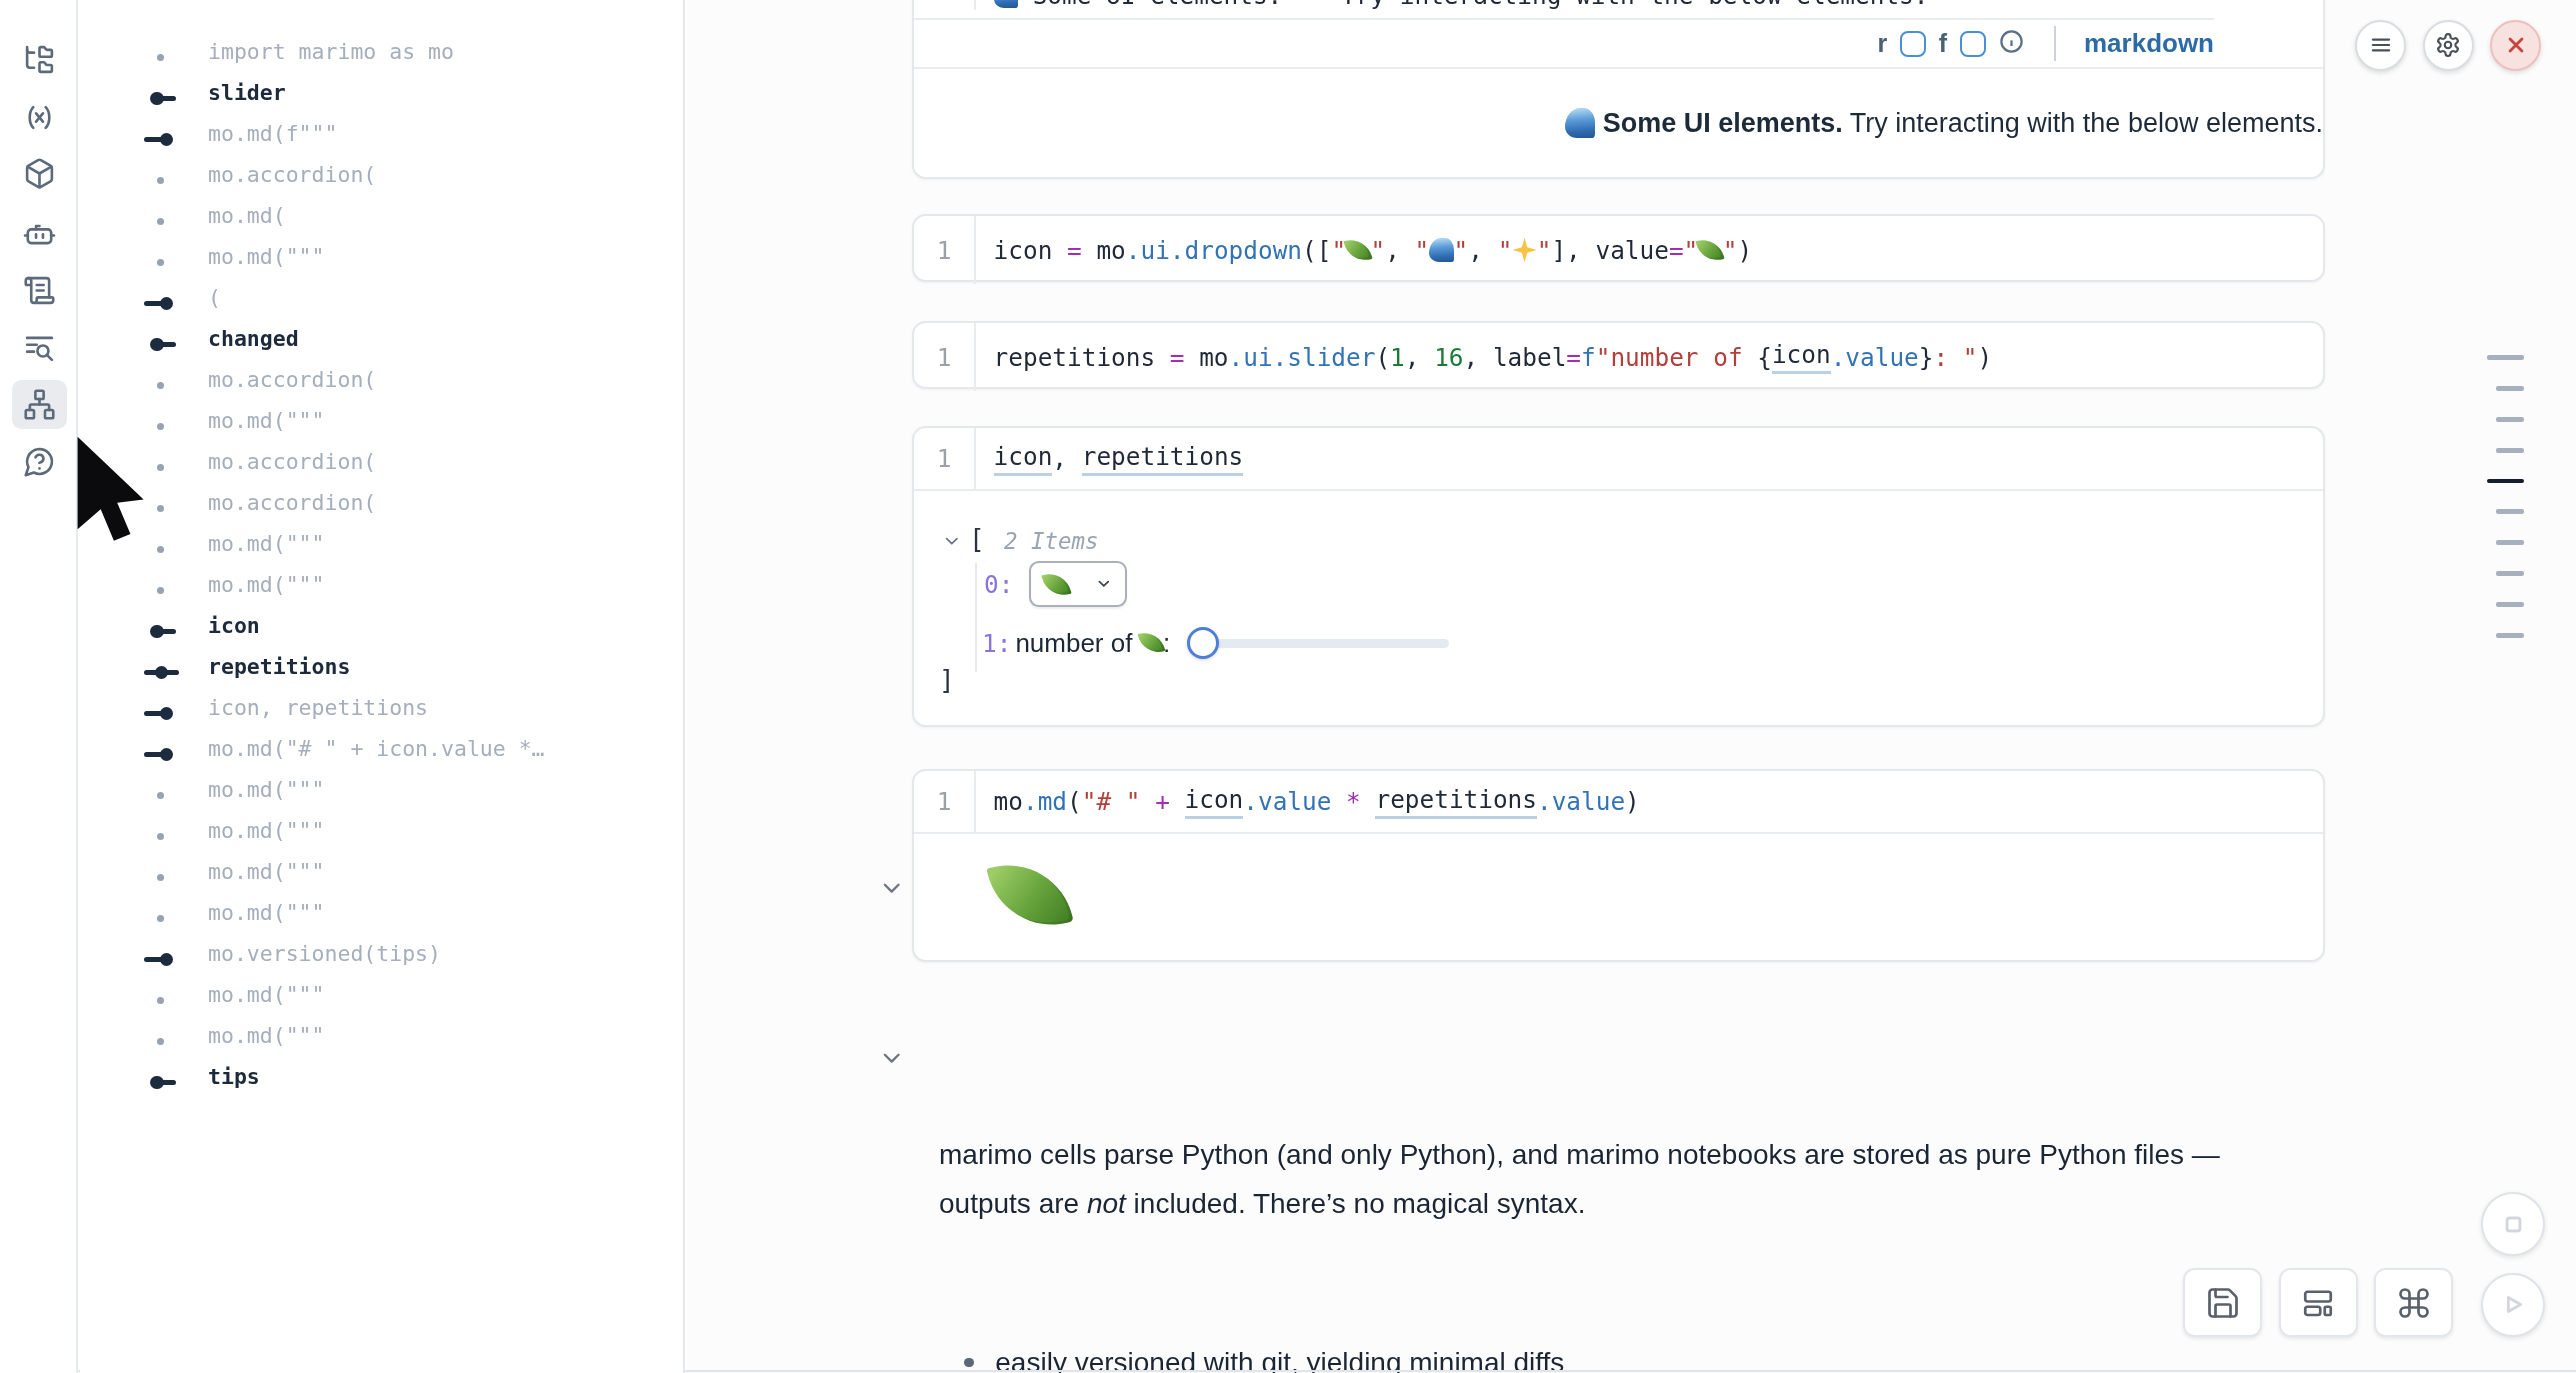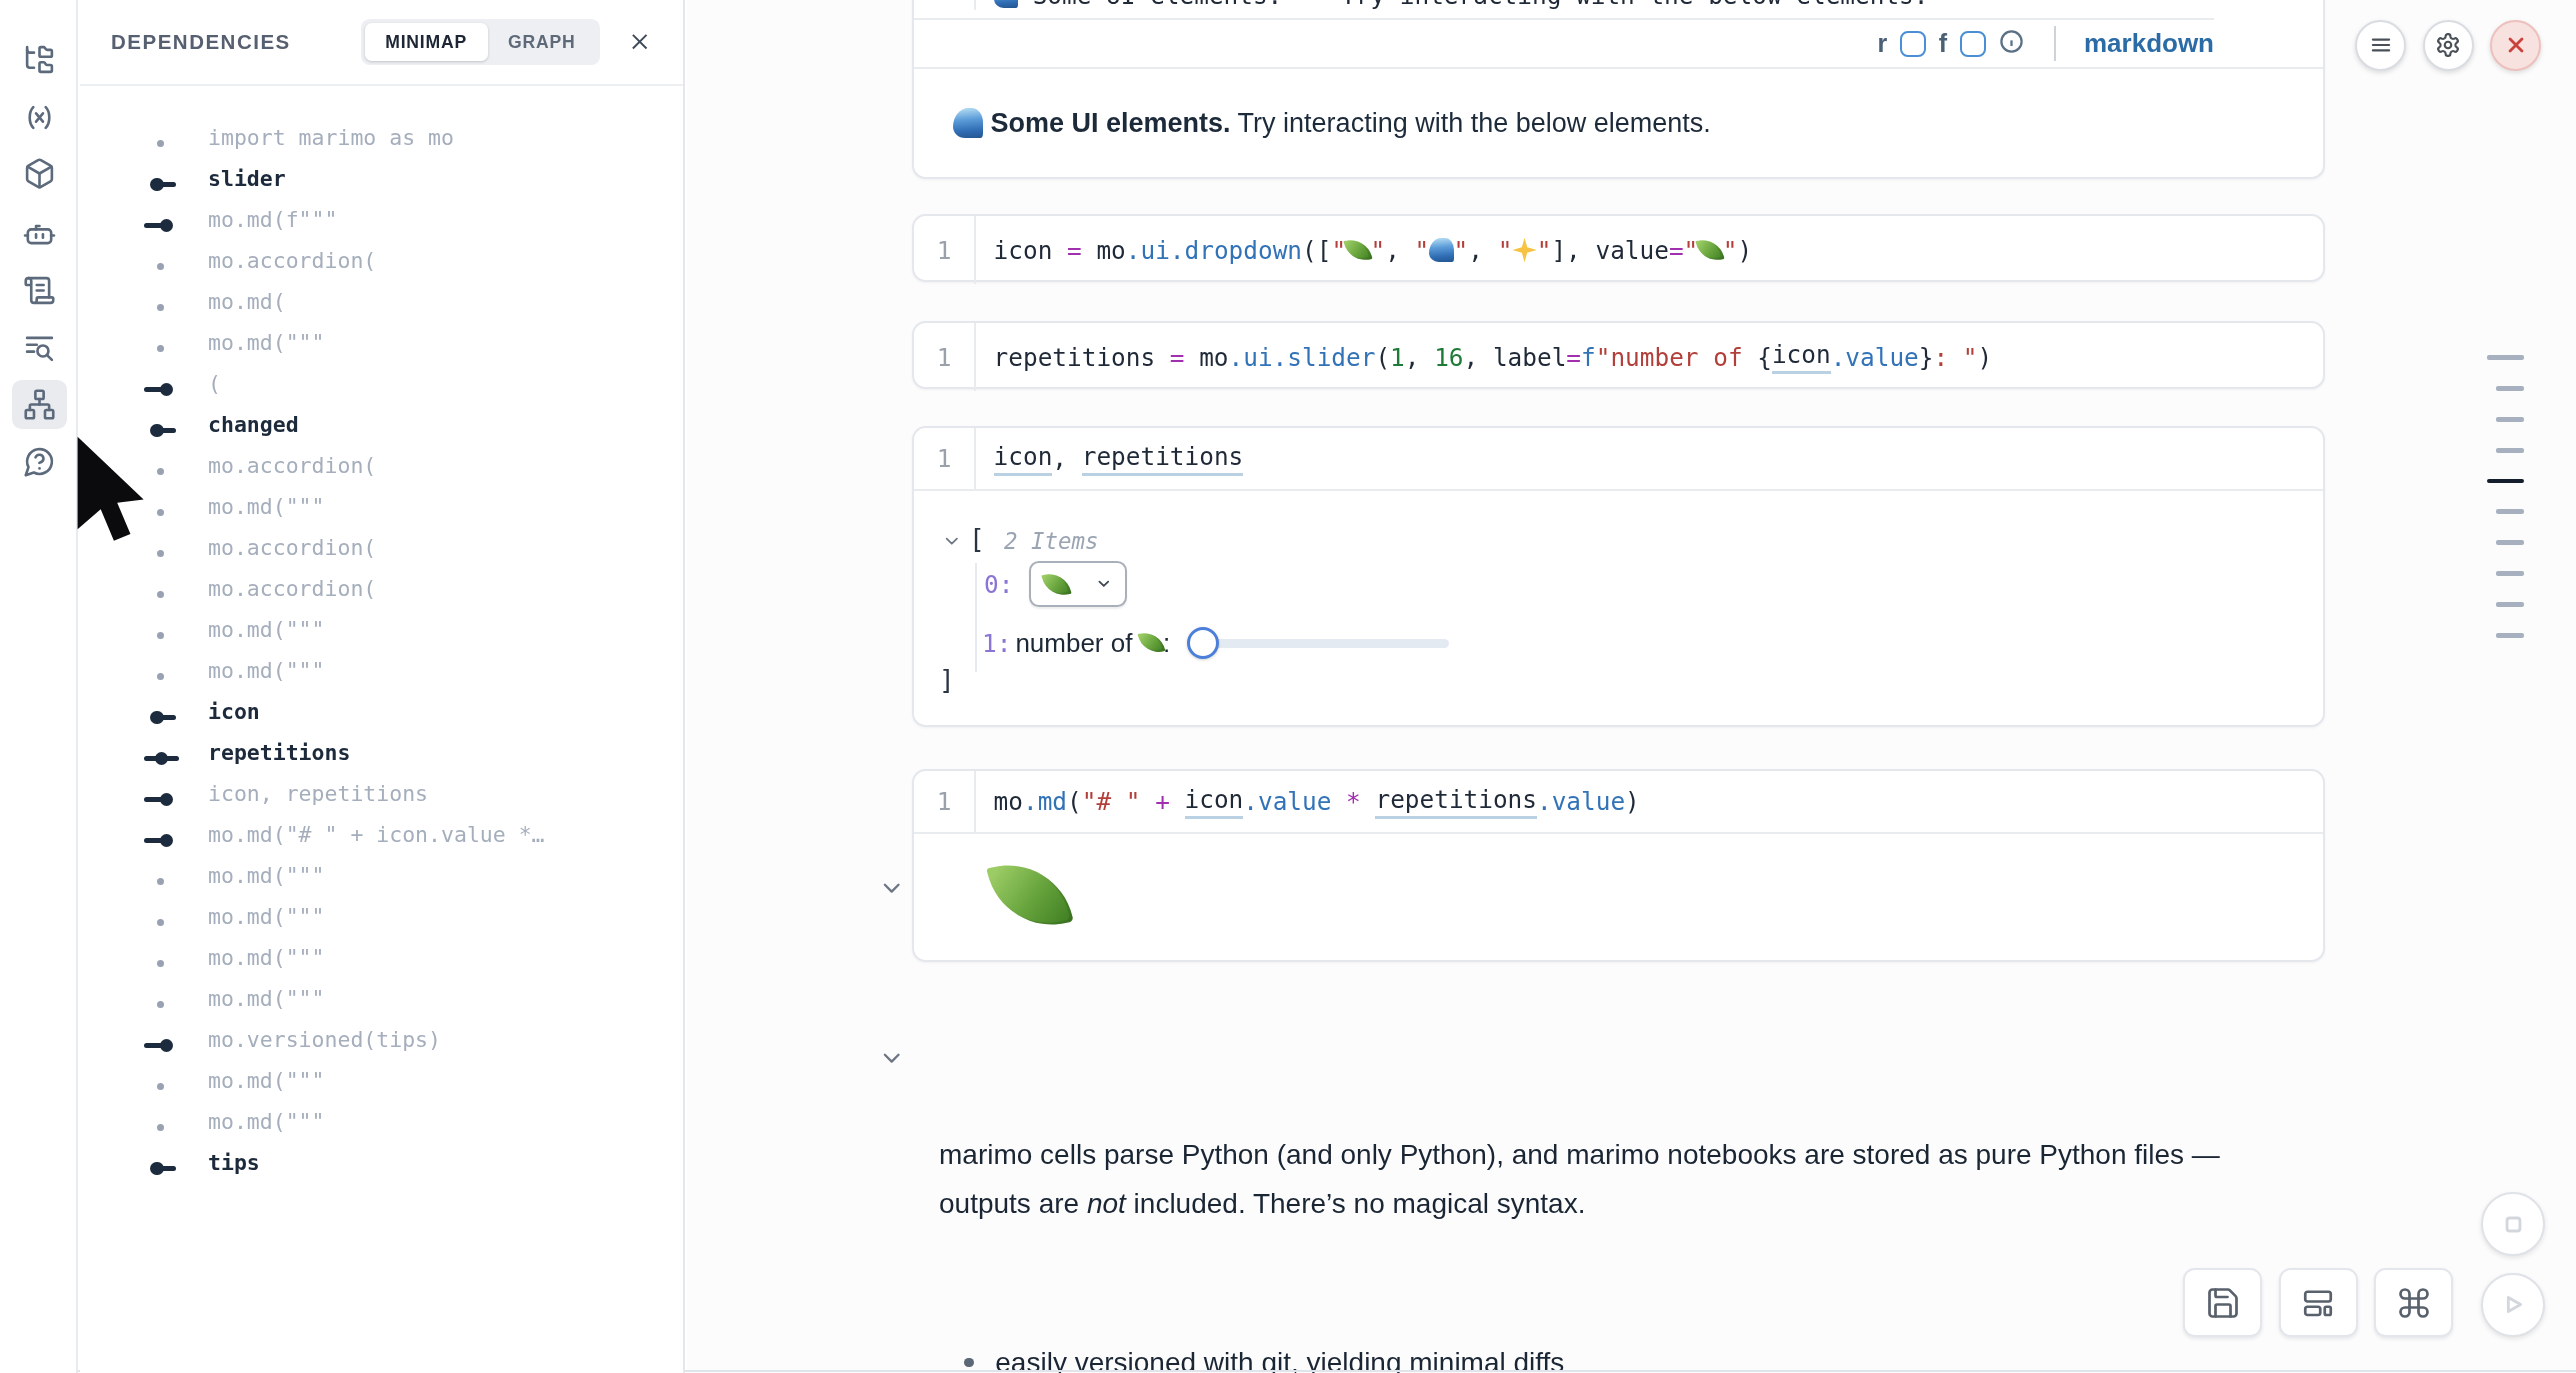--- a/index.html
+++ b/index.html
@@ -87,21 +87,21 @@
   .cm-divider { height:2px; background:#e9ecef; margin-right:109px; }
   .md-toolbar { height:49px; border-bottom:2px solid #e9ecef; display:flex; align-items:center;
                 justify-content:flex-end; padding-right:109px; gap:12.7px; }
   .md-toolbar .lbl { font-size:25px; font-weight:700; color:#4a6076; }
   .md-checkbox { width:26px; height:26px; border:2.9px solid #4a8fd6; border-radius:7.8px;
                  background:#fff; }
   .md-toolbar .info svg { width:27px; height:27px; stroke:#5b7186; stroke-width:2; fill:none; }
   .md-divider { width:2px; height:35px; background:#ccd3da; margin:0 15.6px; }
   .md-lang { font-size:26px; font-weight:700; color:#2b6ba6; }
   .out1 { height:108px; display:flex; align-items:center; padding-left:39px; white-space:pre;
-          font-size:27px; color:#1d2a3a; }
+          font-size:27px; color:#1d2a3a;justify-content:flex-end; }
   .out1 .emoji { font-size:30px; }
 
   .cell2 { top:214px; height:68px; }
   .cell3 { top:321px; height:68px; }
   .cell4 { top:426px; height:301px; }
   .cell4 .code-row, .cell5 .code-row { height:63px; border-bottom:2px solid #e9ecef; }
   .cell5 { top:769px; height:193px; }
 
   
   .tree { position:relative; height:233px; font-family:"DejaVu Sans Mono", monospace;
@@ -259,32 +259,20 @@
         <path d="M12 17h.01"></path>
     </svg>
   </div>
 </div>
 
 <svg class="cursor" viewBox="0 0 59 66">
   <path d="M2 1 L2 57 L16 45 L24 64 L34 60 L26 41 L42 39 Z" fill="#0b0b0d"></path>
 </svg>
 
 <div class="panel">
-  <div class="panel-header">
-    <span class="panel-title">DEPENDENCIES</span>
-    <div class="segmented">
-      <span class="seg-chip active">MINIMAP</span>
-      <span class="seg-chip">GRAPH</span>
-    </div>
-    <div class="panel-close">
-      <svg viewBox="0 0 24 24">
-        <path d="M5 5l14 14M19 5L5 19"></path>
-      </svg>
-    </div>
-  </div>
   <div class="mm-list">
 
   <div class="mm-row" data-v="g">
         <span class="mk" data-mk="dot"></span>
         <span class="txt">import marimo as mo</span>
       </div>
       <div class="mm-row" data-v="d">
         <span class="mk" data-mk="out"></span>
         <span class="txt">slider</span>
       </div>

